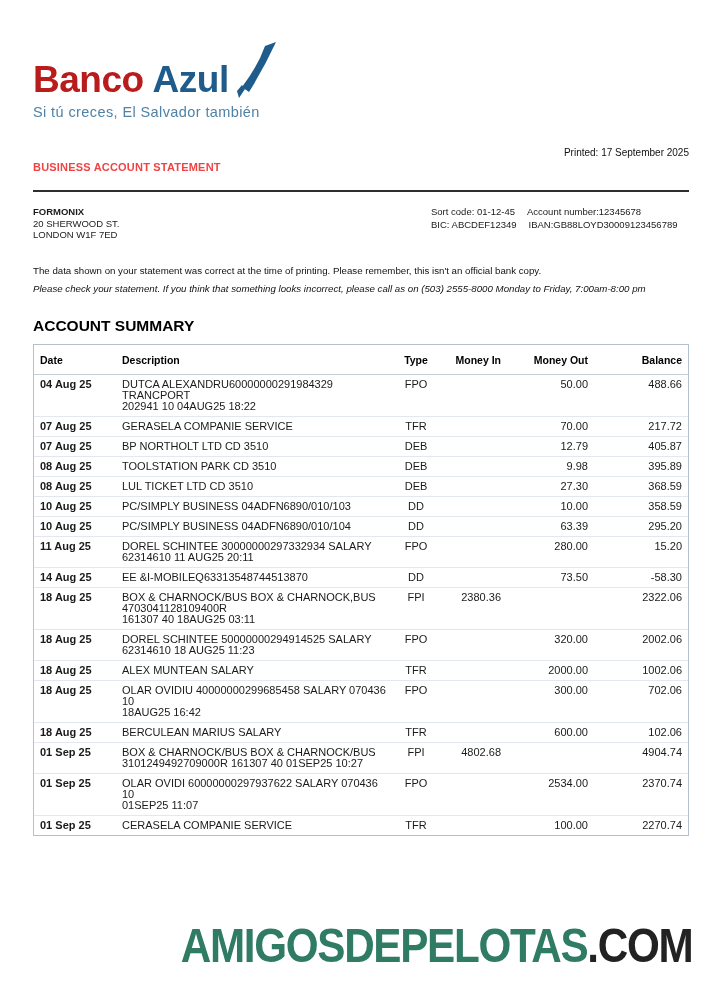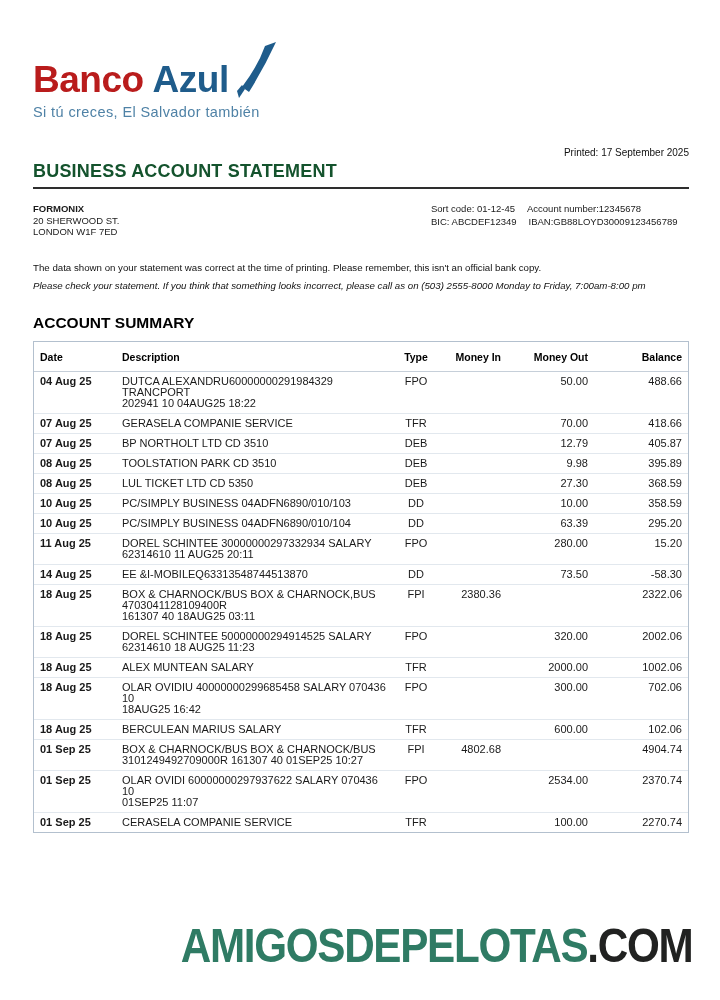--- a/index.html
+++ b/index.html
@@ -9,22 +9,22 @@
   
   .logo-block { margin:42px 0 0 33px; }
   .brand-row { display:flex; align-items:flex-end; }
   .brand-word { font-size:37px; font-weight:bold; letter-spacing:-0.5px; line-height:40px; }
   .brand-word.second { margin-left:9px; }
   .feather { margin-left:8px; margin-bottom:2px; }
   .tagline { margin-top:4px; font-size:14.5px; letter-spacing:0.4px; line-height:17px; }
 
   
   .printed-line { margin:26px 31px 0 0; text-align:right; font-size:10px; color:#111; }
-  .doc-title { margin:3px 31px 0 33px; font-size:18px; font-weight:bold; letter-spacing:0.2px;
-               padding-bottom:5px; border-bottom:2px solid #2e2e2e; color:#14532d; }
+  .doc-title { margin:3px 31px 0 33px; font-size:11px; font-weight:bold; letter-spacing:0.2px;
+               padding-bottom:17px; border-bottom:2px solid #2e2e2e; color:#ef4444; }
 
   
   .parties { display:flex; margin:14px 31px 0 33px; font-size:9.5px; line-height:11.5px;justify-content:space-between; }
   .party-left { flex:1; }
   .party-holder { font-weight:bold; }
   .party-right { width:258px; }
   .party-right .detail-line { display:flex; margin-bottom:1px; }
   .party-right .detail-line span:first-child { margin-right:12px; white-space:nowrap; }
   .party-right .detail-line span:last-child { white-space:nowrap; }
 
@@ -121,21 +121,21 @@
           <div class="cell c-bal">488.66</div>
         </div>
         <div class="trow">
           <div class="cell c-date">07 Aug 25</div>
           <div class="cell c-desc">
             <div>GERASELA COMPANIE SERVICE</div>
           </div>
           <div class="cell c-type">TFR</div>
           <div class="cell c-in"></div>
           <div class="cell c-out">70.00</div>
-          <div class="cell c-bal">418.66</div>
+          <div class="cell c-bal">217.72</div>
         </div>
         <div class="trow">
           <div class="cell c-date">07 Aug 25</div>
           <div class="cell c-desc">
             <div>BP NORTHOLT LTD CD 3510</div>
           </div>
           <div class="cell c-type">DEB</div>
           <div class="cell c-in"></div>
           <div class="cell c-out">12.79</div>
           <div class="cell c-bal">405.87</div>
@@ -146,21 +146,21 @@
             <div>TOOLSTATION PARK CD 3510</div>
           </div>
           <div class="cell c-type">DEB</div>
           <div class="cell c-in"></div>
           <div class="cell c-out">9.98</div>
           <div class="cell c-bal">395.89</div>
         </div>
         <div class="trow">
           <div class="cell c-date">08 Aug 25</div>
           <div class="cell c-desc">
-            <div>LUL TICKET LTD CD 5350</div>
+            <div>LUL TICKET LTD CD 3510</div>
           </div>
           <div class="cell c-type">DEB</div>
           <div class="cell c-in"></div>
           <div class="cell c-out">27.30</div>
           <div class="cell c-bal">368.59</div>
         </div>
         <div class="trow">
           <div class="cell c-date">10 Aug 25</div>
           <div class="cell c-desc">
             <div>PC/SIMPLY BUSINESS 04ADFN6890/010/103</div>

